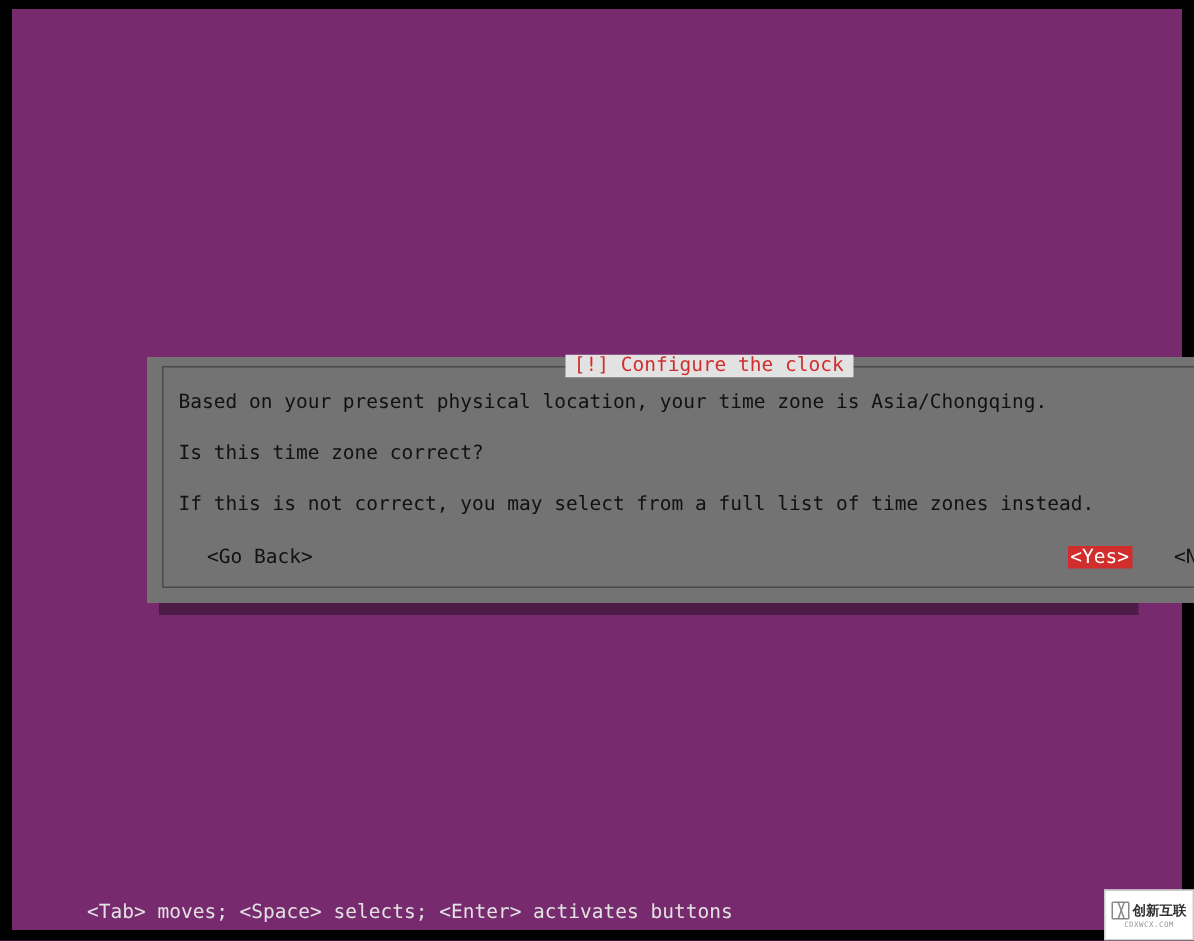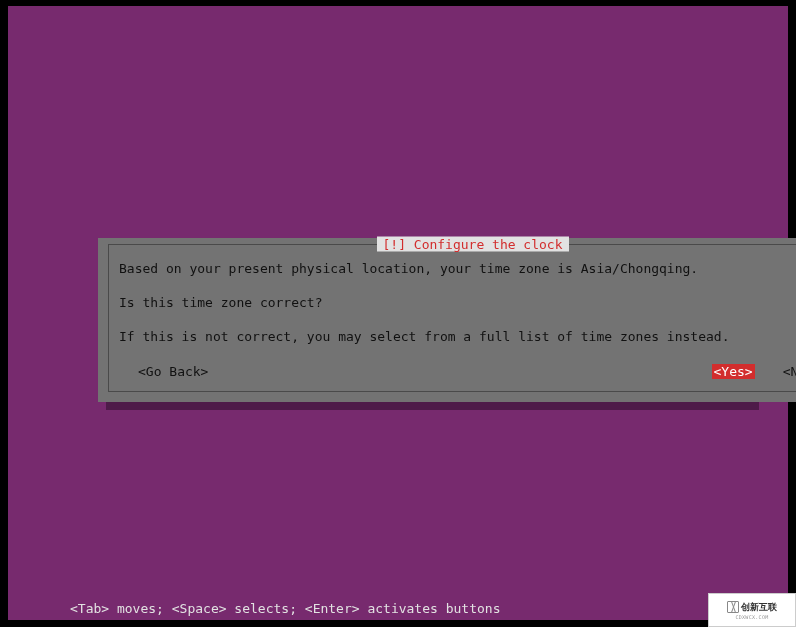--- a/index.html
+++ b/index.html
@@ -76,32 +76,32 @@
       cursor: pointer;
     }
     .btn-yes {
       background: #D22D2D;
       color: #fff;
       margin-right: 26px;
       margin-left: 20px;
     }
     .footer-hint {
       position: absolute;
-      left: 16px;
+      left: 4px;
       bottom: 4px;
       color: #E2E2E2;
       font-size: 13px;
       white-space: pre;
       padding-left: 46px;
     }
     .watermark {
       position: absolute;
       right: 0;
       bottom: 0;
-      width: 88px;
+      width: 60px;
       height: 34px;
       background: #fff;
       border: 1px solid #ccc;
       display: flex;
       flex-direction: column;
       align-items: center;
       justify-content: center;
       font-size: 7px;
       color: #555;
       gap: 0px;

